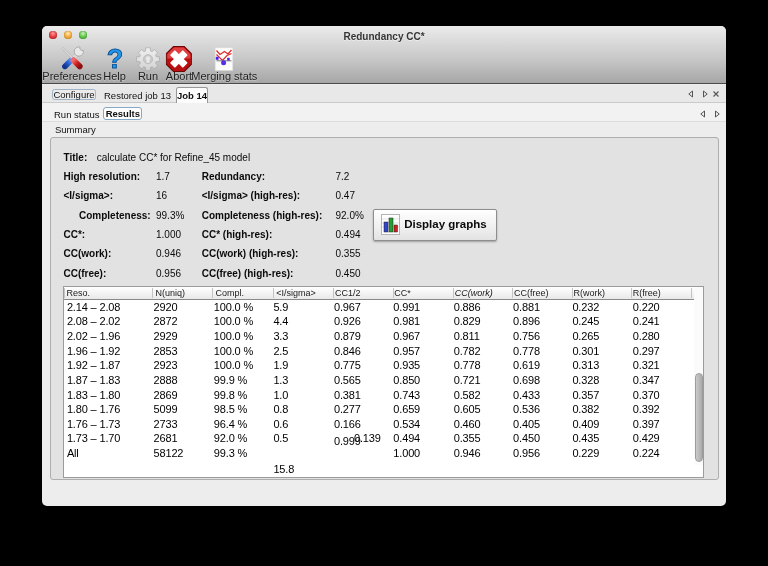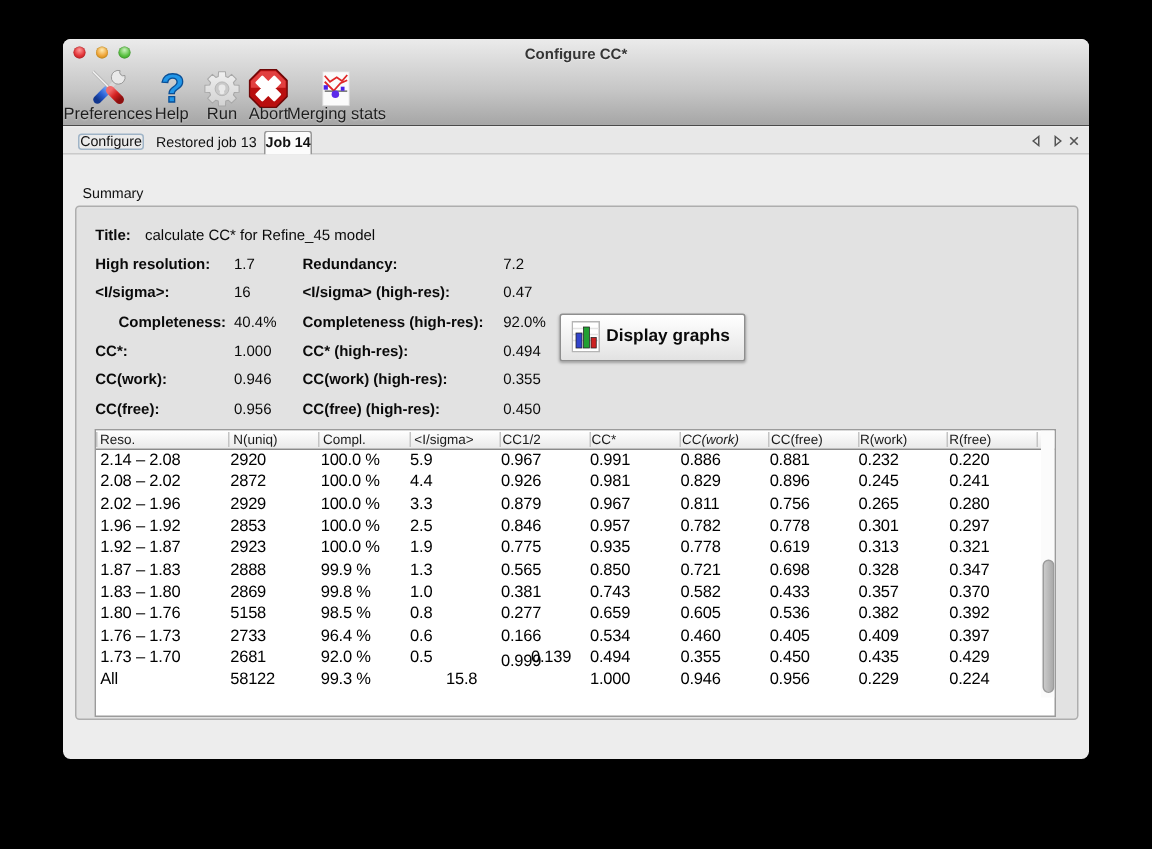--- a/index.html
+++ b/index.html
@@ -105,21 +105,21 @@
 #idletxt { position:absolute; left:17.8px; top:1.2px; font-size:9.5px; }
 #projtxt { position:absolute; left:455.9px; top:1.2px; font-size:9.5px; }
 </style>
 </head>
 <body>
 <div id="win">
   <div id="titlebar">
     <div class="tl red"></div>
       <div class="tl yellow"></div>
       <div class="tl green"></div>
-    <div id="wtitle">Configure CC*</div>
+    <div id="wtitle">Redundancy CC*</div>
     <div class="tbtn" style="left:30px;">
       <svg class="icon26" viewBox="0 0 26 26" id="prefsicon">
   <defs>
   <linearGradient id="redh" x1="0" y1="0" x2="1" y2="1">
     <stop offset="0" stop-color="#f26a6a"></stop>
               <stop offset="0.5" stop-color="#d42222"></stop>
               <stop offset="1" stop-color="#8e0f0f"></stop>
   </linearGradient>
   <linearGradient id="blueh" x1="1" y1="0" x2="0" y2="1">
     <stop offset="0" stop-color="#6b9cf2"></stop>
@@ -188,35 +188,45 @@
     <svg class="nav" style="left:645px; top:5px;" width="8" height="8" viewBox="0 0 8 8">
         <path d="M5.5 1 L1.8 4 L5.5 7 Z" fill="none" stroke="#555" stroke-width="1"></path>
       </svg>
     <svg class="nav" style="left:659px; top:5px;" width="8" height="8" viewBox="0 0 8 8">
         <path d="M2.5 1 L6.2 4 L2.5 7 Z" fill="none" stroke="#555" stroke-width="1"></path>
       </svg>
     <svg class="nav" style="left:670px; top:5px;" width="8" height="8" viewBox="0 0 8 8">
         <path d="M1.5 1.5 L6.5 6.5 M6.5 1.5 L1.5 6.5" stroke="#555" stroke-width="1.1"></path>
       </svg>
   </div>
+  <div id="tabrow2">
+    <span id="runstatus">Run status</span>
+    <span id="resultsbtn">Results</span>
+    <svg class="nav" style="left:657px; top:7px;" width="8" height="8" viewBox="0 0 8 8">
+        <path d="M5.5 1 L1.8 4 L5.5 7 Z" fill="none" stroke="#555" stroke-width="1"></path>
+      </svg>
+    <svg class="nav" style="left:671px; top:7px;" width="8" height="8" viewBox="0 0 8 8">
+        <path d="M2.5 1 L6.2 4 L2.5 7 Z" fill="none" stroke="#555" stroke-width="1"></path>
+      </svg>
+  </div>
   <div id="summarylbl">Summary</div>
   <div id="panel">
     <div id="fields">
         <span class="flabel" style="left:12.5px; top:13.7px;">Title:</span>
         <span class="fval" style="left:45.7px; top:13.7px;">calculate CC* for Refine_45 model</span>
         <span class="flabel" style="left:12.5px; top:33px;">High resolution:</span>
         <span class="fval" style="left:105px; top:33px;">1.7</span>
         <span class="flabel" style="left:150.7px; top:33px;">Redundancy:</span>
         <span class="fval" style="left:284.5px; top:33px;">7.2</span>
         <span class="flabel" style="left:12.5px; top:52.3px;">&lt;I/sigma&gt;:</span>
         <span class="fval" style="left:105px; top:52.3px;">16</span>
         <span class="flabel" style="left:150.7px; top:52.3px;">&lt;I/sigma&gt; (high-res):</span>
         <span class="fval" style="left:284.5px; top:52.3px;">0.47</span>
         <span class="flabel" style="left:28px; top:71.6px;">Completeness:</span>
-        <span class="fval" style="left:105px; top:71.6px;">40.4%</span>
+        <span class="fval" style="left:105px; top:71.6px;">99.3%</span>
         <span class="flabel" style="left:150.7px; top:71.6px;">Completeness (high-res):</span>
         <span class="fval" style="left:284.5px; top:71.6px;">92.0%</span>
         <span class="flabel" style="left:12.5px; top:90.9px;">CC*:</span>
         <span class="fval" style="left:105px; top:90.9px;">1.000</span>
         <span class="flabel" style="left:150.7px; top:90.9px;">CC* (high-res):</span>
         <span class="fval" style="left:284.5px; top:90.9px;">0.494</span>
         <span class="flabel" style="left:12.5px; top:110.2px;">CC(work):</span>
         <span class="fval" style="left:105px; top:110.2px;">0.946</span>
         <span class="flabel" style="left:150.7px; top:110.2px;">CC(work) (high-res):</span>
         <span class="fval" style="left:284.5px; top:110.2px;">0.355</span>
@@ -328,21 +338,21 @@
           <span class="td" style="left:89.5px; top:101.5px;">2869</span>
           <span class="td" style="left:149.8px; top:101.5px;">99.8 %</span>
           <span class="td" style="left:209.4px; top:101.5px;">1.0</span>
           <span class="td" style="left:270px; top:101.5px;">0.381</span>
           <span class="td" style="left:329.3px; top:101.5px;">0.743</span>
           <span class="td" style="left:389.7px; top:101.5px;">0.582</span>
           <span class="td" style="left:449.1px; top:101.5px;">0.433</span>
           <span class="td" style="left:508.4px; top:101.5px;">0.357</span>
           <span class="td" style="left:568.8px; top:101.5px;">0.370</span>
           <span class="td" style="left:2.9px; top:116.1px;">1.80 – 1.76</span>
-          <span class="td" style="left:89.5px; top:116.1px;">5158</span>
+          <span class="td" style="left:89.5px; top:116.1px;">5099</span>
           <span class="td" style="left:149.8px; top:116.1px;">98.5 %</span>
           <span class="td" style="left:209.4px; top:116.1px;">0.8</span>
           <span class="td" style="left:270px; top:116.1px;">0.277</span>
           <span class="td" style="left:329.3px; top:116.1px;">0.659</span>
           <span class="td" style="left:389.7px; top:116.1px;">0.605</span>
           <span class="td" style="left:449.1px; top:116.1px;">0.536</span>
           <span class="td" style="left:508.4px; top:116.1px;">0.382</span>
           <span class="td" style="left:568.8px; top:116.1px;">0.392</span>
           <span class="td" style="left:2.9px; top:130.7px;">1.76 – 1.73</span>
           <span class="td" style="left:89.5px; top:130.7px;">2733</span>
@@ -360,21 +370,21 @@
           <span class="td" style="left:209.4px; top:145.4px;">0.5</span>
           <span class="td" style="left:270px; top:145.4px;padding-left:20px;">0.139</span>
           <span class="td" style="left:329.3px; top:145.4px;">0.494</span>
           <span class="td" style="left:389.7px; top:145.4px;">0.355</span>
           <span class="td" style="left:449.1px; top:145.4px;">0.450</span>
           <span class="td" style="left:508.4px; top:145.4px;">0.435</span>
           <span class="td" style="left:568.8px; top:145.4px;">0.429</span>
           <span class="td" style="left:2.9px; top:160.0px;">All</span>
           <span class="td" style="left:89.5px; top:160.0px;">58122</span>
           <span class="td" style="left:149.8px; top:160.0px;">99.3 %</span>
-          <span class="td" style="left:209.4px; top:160.0px;margin-left:24px;">15.8</span>
+          <span class="td" style="left:209.4px; top:176px;">15.8</span>
           <span class="td" style="left:270px; top:148px;">0.999</span>
           <span class="td" style="left:329.3px; top:160.0px;">1.000</span>
           <span class="td" style="left:389.7px; top:160.0px;">0.946</span>
           <span class="td" style="left:449.1px; top:160.0px;">0.956</span>
           <span class="td" style="left:508.4px; top:160.0px;">0.229</span>
           <span class="td" style="left:568.8px; top:160.0px;">0.224</span>
         </div>
       <div id="vscroll">
           <div id="vthumb"></div>
         </div>

